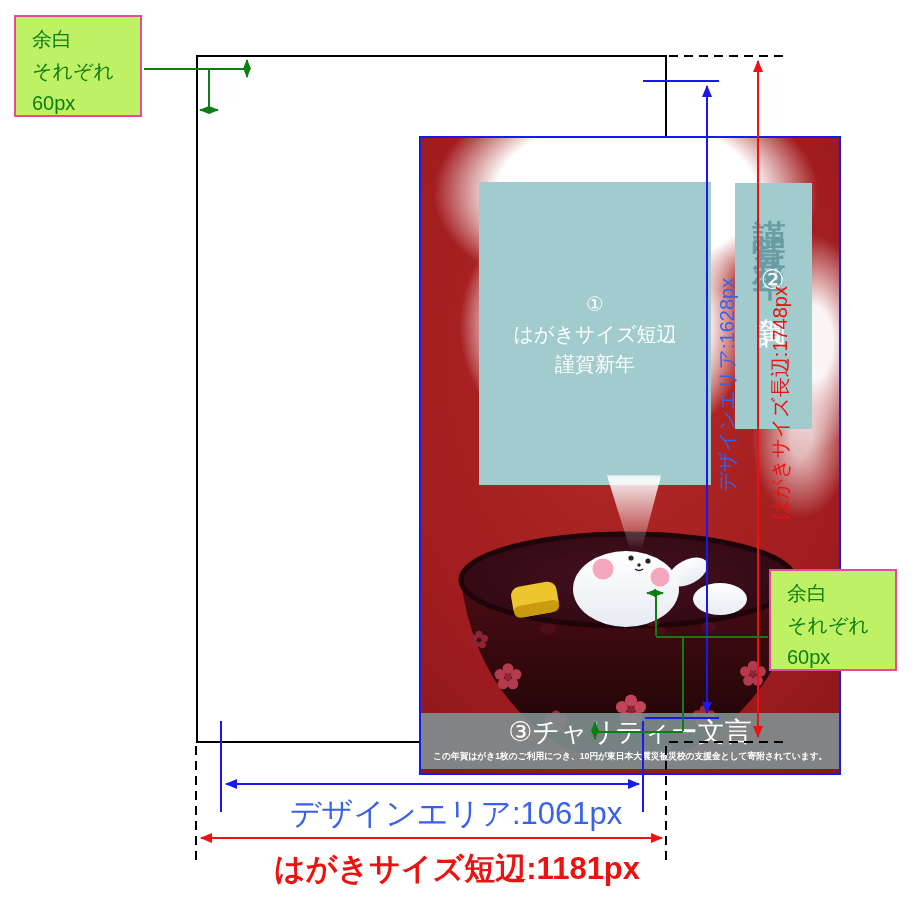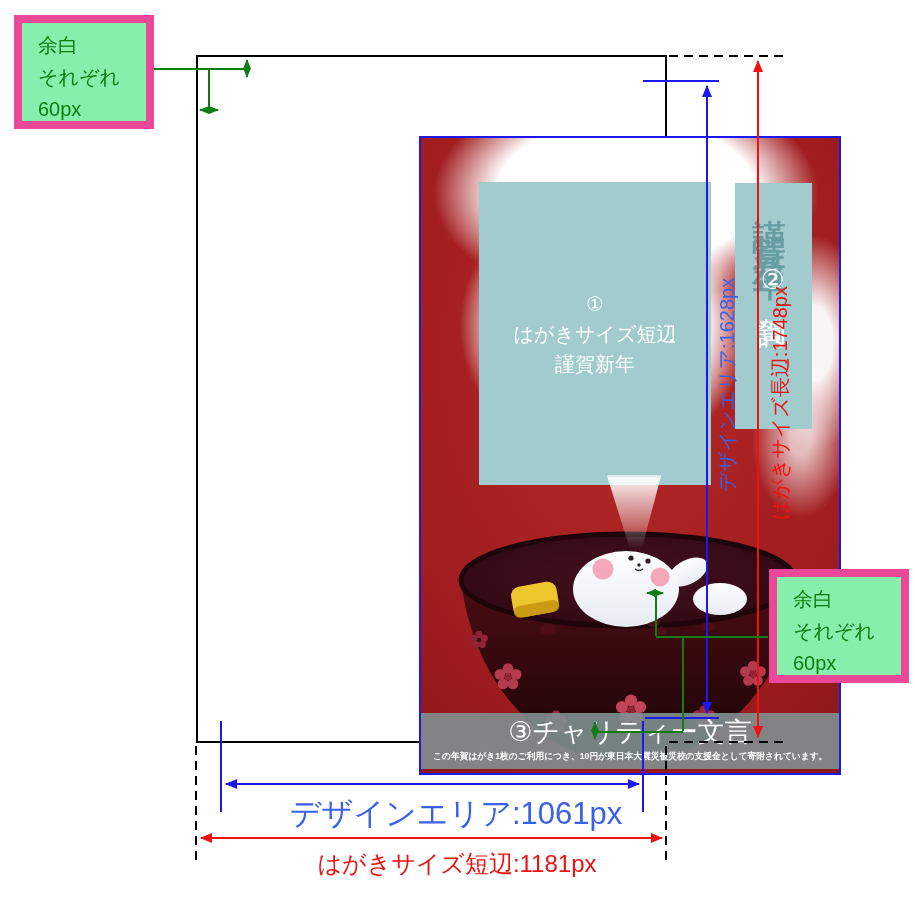--- a/index.html
+++ b/index.html
@@ -31,21 +31,21 @@
     clip-path:polygon(6% 0,94% 0,62% 100%,44% 100%);filter:blur(2px);}
   .watermark{left:91px;top:500px;width:260px;text-align:center;font-size:66px;line-height:72px;
     letter-spacing:10px;color:#9b9b9b;font-weight:500;}
   .charity-bar{left:0;top:575px;width:418px;height:56px;background:rgba(128,143,144,.9);
     display:flex;flex-direction:column;align-items:center;}
   .charity-label{margin-top:1px;font-size:27px;line-height:36px;color:#fff;}
   .charity-fine{font-size:9px;line-height:13px;color:#fff;font-weight:bold;letter-spacing:0;
     white-space:nowrap;transform:scaleX(.97);}
 
   
-  .note-box{width:108px;height:86px;border:8px solid #ec4899;background:#86efac;color:#0f7d13;
+  .note-box{width:108px;height:86px;border:2px solid #ec4899;background:#bef264;color:#0f7d13;
     font-size:20px;line-height:32px;padding:6px 0 6px 16px;z-index:7;}
   .note-tl{left:14px;top:15px;}
   .note-br{left:769px;top:569px;}
 
   
   .vlabel{white-space:nowrap;transform:translate(-50%,-50%) rotate(-90deg);font-size:20px;z-index:6;}
   .hlabel{white-space:nowrap;transform:translate(-50%,0);z-index:6;}
   .blue-t{color:#3a62e8;}
   .red-t{color:#ee1111;}
 
@@ -245,15 +245,15 @@
   </div>
   <div class="abs note-box note-br">
     <div>余白</div>
     <div>それぞれ</div>
     <div>60px</div>
   </div>
 
   <div class="abs vlabel blue-t" style="left:727px;top:385px;">デザインエリア:1628px</div>
   <div class="abs vlabel red-t" style="left:780px;top:403px;">はがきサイズ長辺:1748px</div>
   <div class="abs hlabel blue-t" style="left:456px;top:793px;font-size:31px;">デザインエリア:1061px</div>
-  <div class="abs hlabel red-t" style="left:457px;top:848px;font-size:24px;">はがきサイズ短辺:1181px</div>
+  <div class="abs hlabel red-t" style="left:457px;top:848px;font-size:31px;font-weight:bold;">はがきサイズ短辺:1181px</div>
 
 </div>
 
 </body></html>

